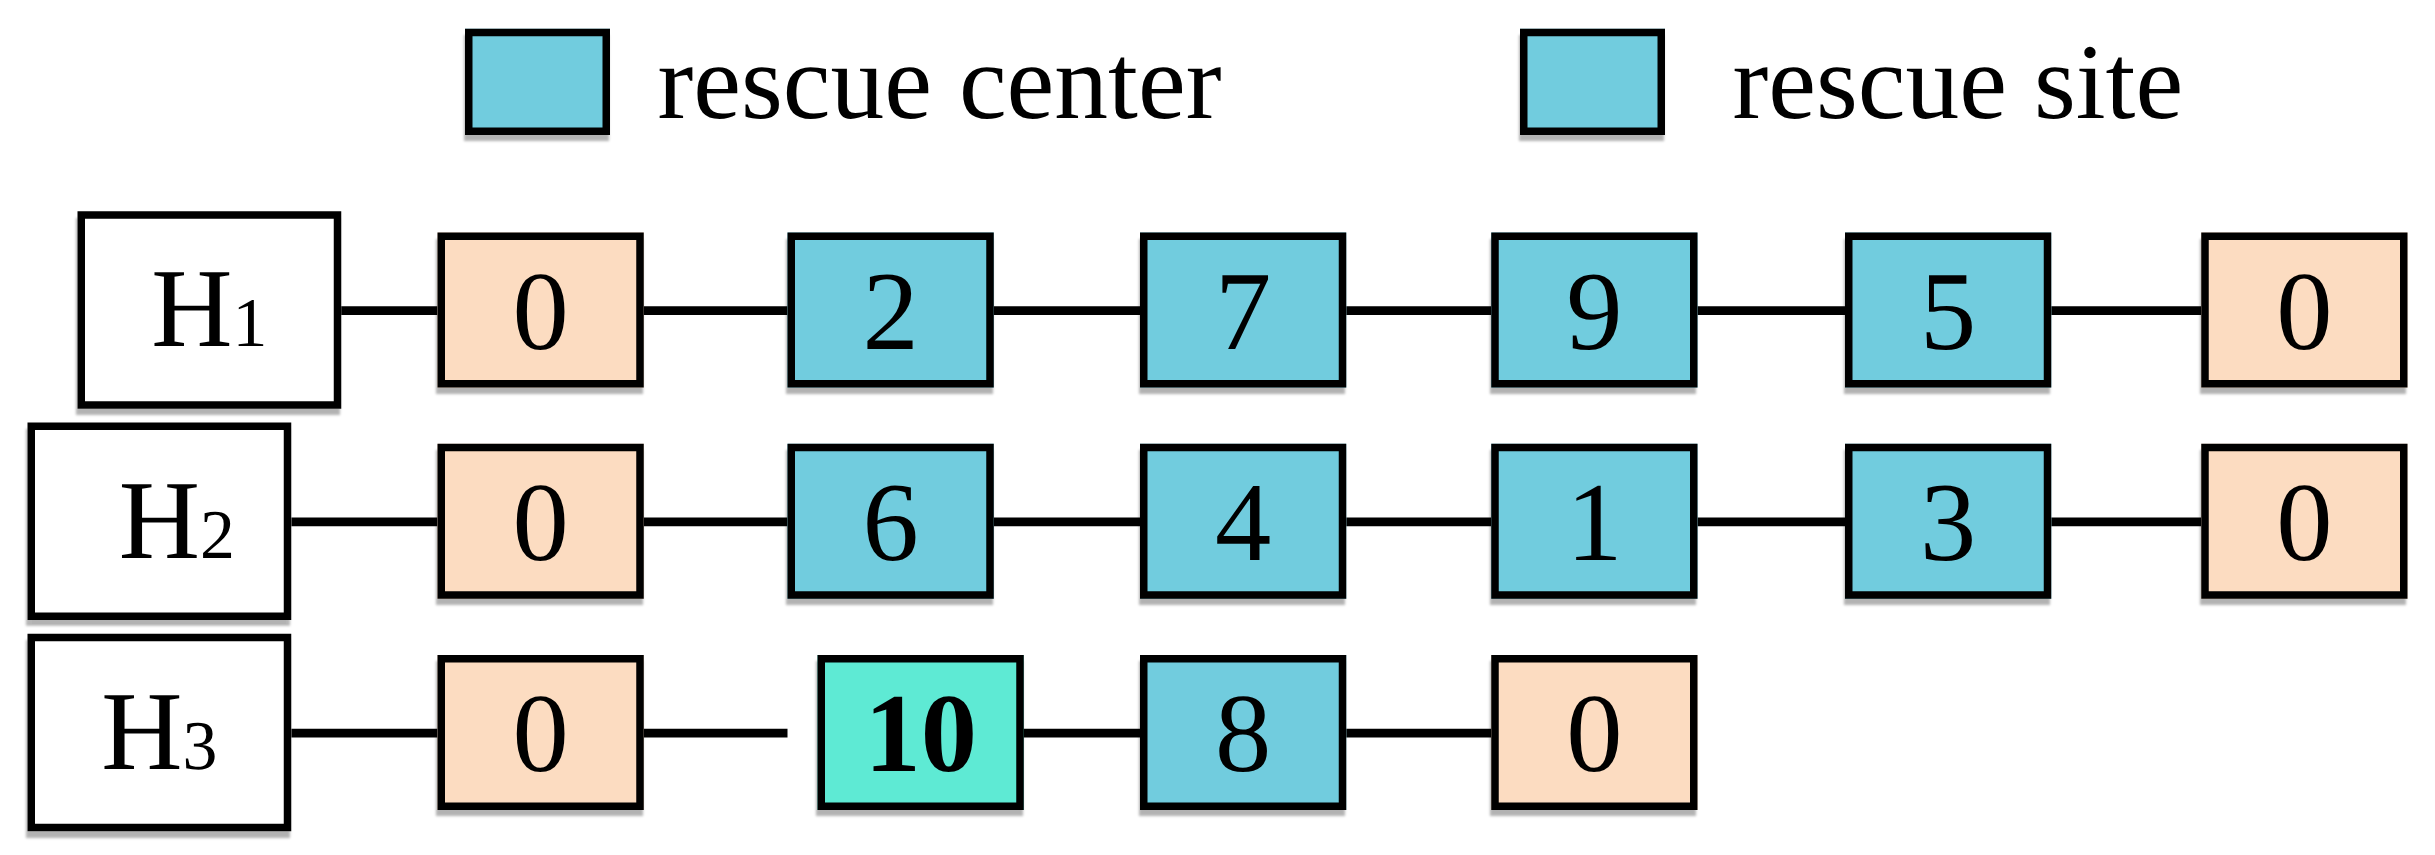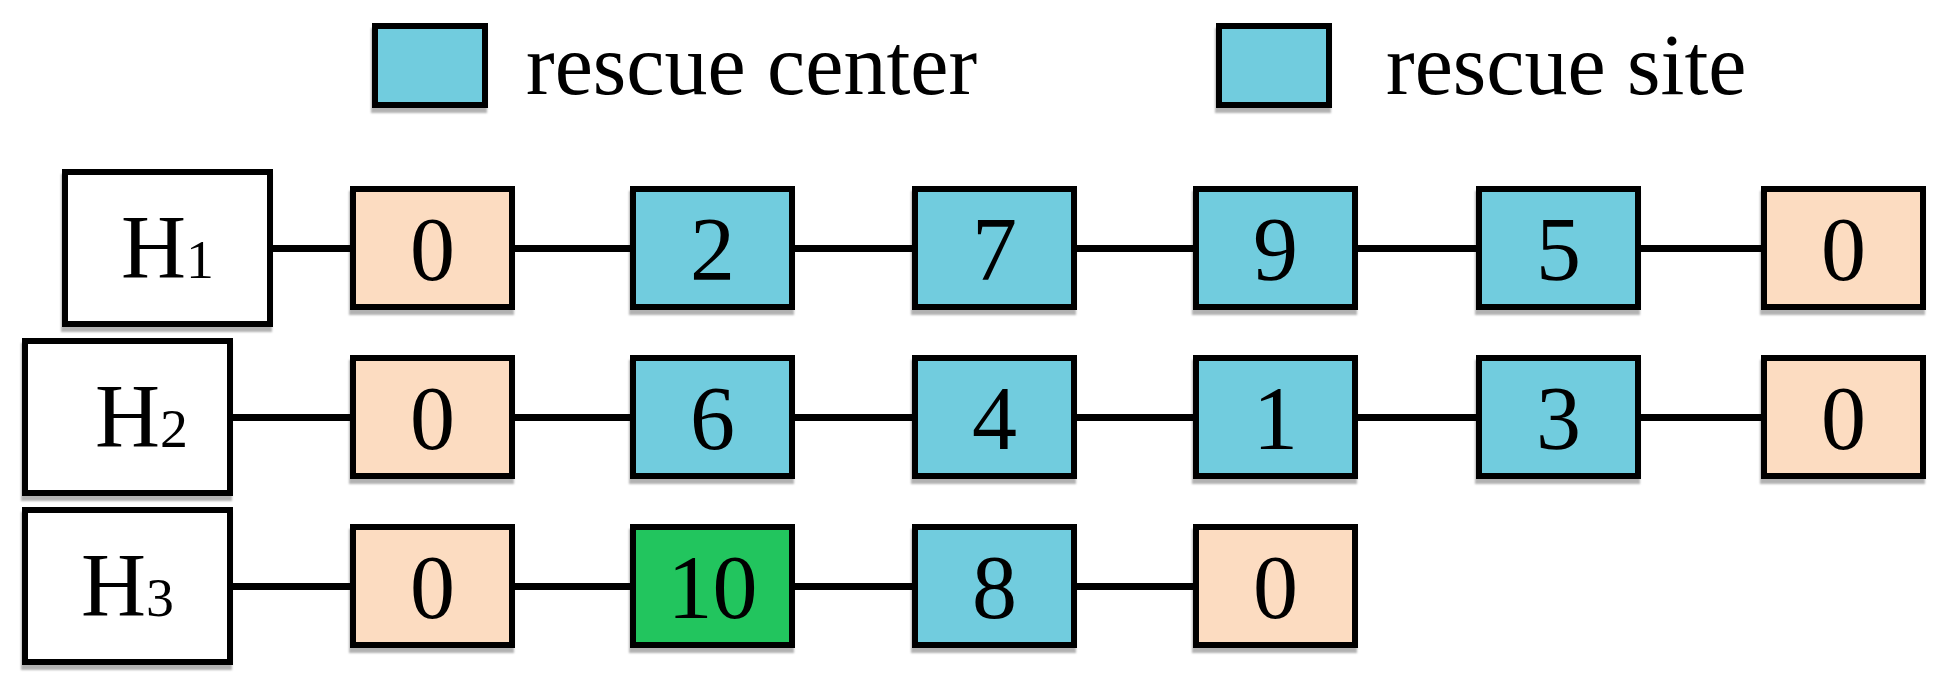--- a/index.html
+++ b/index.html
@@ -149,21 +149,21 @@
       <div class="connector" style="left: 233px; top: 583px; width: 117px;"></div>
       <div class="connector" style="left: 515px; top: 583px; width: 115px;"></div>
       <div class="connector" style="left: 795px; top: 583px; width: 117px;"></div>
       <div class="connector" style="left: 1077px; top: 583px; width: 116px;"></div>
       <div class="box hbox" style="left: 22px; top: 507px;">
         <span class="route-label"><span>H</span><span class="sub">3</span></span>
       </div>
       <div class="box node" style="left: 350px; top: 524px; background: rgb(252, 220, 193);">
         <span class="node-value">0</span>
       </div>
-      <div class="box node" style="left: 630px; top: 524px; background: #22c55e;">
+      <div class="box node" style="left: 654px; top: 524px; background: #5eead4; font-weight: bold;">
         <span class="node-value">10</span>
       </div>
       <div class="box node" style="left: 912px; top: 524px; background: rgb(113, 204, 222);">
         <span class="node-value">8</span>
       </div>
       <div class="box node" style="left: 1193px; top: 524px; background: rgb(252, 220, 193);">
         <span class="node-value">0</span>
       </div>
     </div>
 

